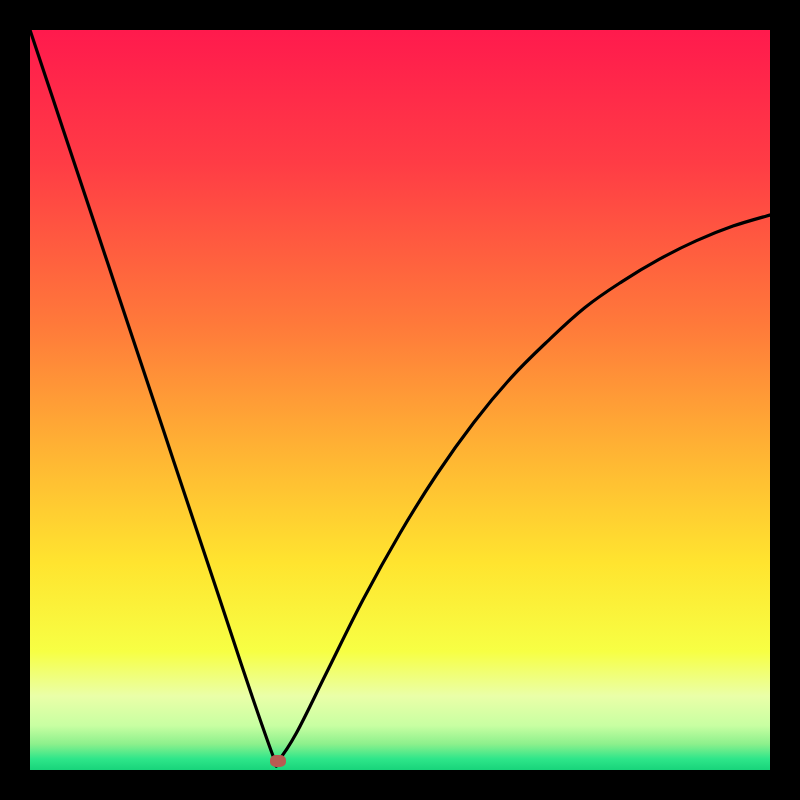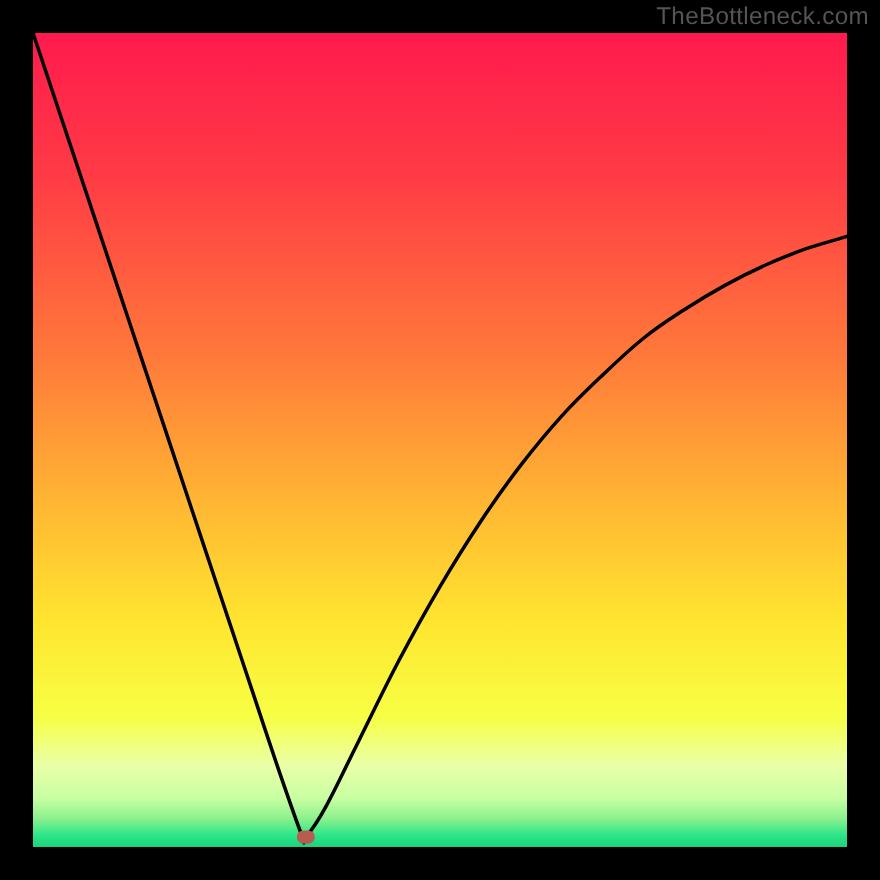--- a/index.html
+++ b/index.html
@@ -52,21 +52,20 @@
     background: #b85c52;
     border-radius: 6px / 5px;
     transform: translate(-50%, -50%);
   }
 </style>
 </head>
 <body>
 
 <div class="stage">
 
-  <div class="watermark">TheBottleneck.com</div>
 
   <div class="plot-frame" id="plot-frame" style="left: 30px; top: 30px; width: 740px; height: 740px;">
 
     <svg class="gradient-bg" id="gradient-svg" viewBox="0 0 740 740" preserveAspectRatio="none">
       <defs>
         <linearGradient id="bgGrad" x1="0" y1="0" x2="0" y2="1">
             <stop offset="0%" stop-color="#ff1a4d"></stop>
             <stop offset="18%" stop-color="#ff3c45"></stop>
             <stop offset="40%" stop-color="#ff7a3a"></stop>
             <stop offset="57.99999999999999%" stop-color="#ffb733"></stop>

